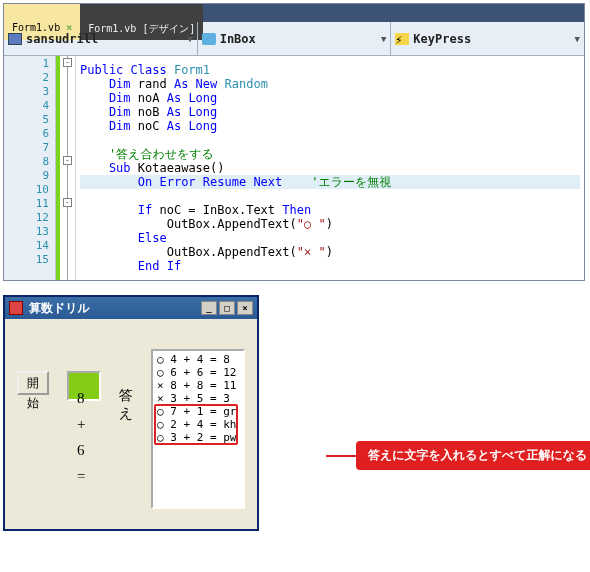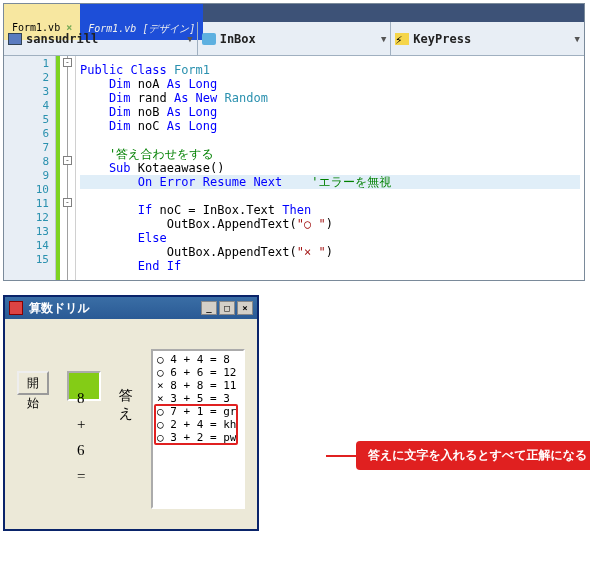--- a/index.html
+++ b/index.html
@@ -3,21 +3,21 @@
 <meta charset="utf-8">
 <style>
   * { box-sizing: border-box; margin: 0; padding: 0; }
   body { font-family: "MS Gothic", "Consolas", monospace; font-size: 12px; background: #fff; width: 590px; }
 
   
   .ide { border: 1px solid #7a8a9a; width: 582px; margin: 3px; }
   .tabs { display: flex; background: #3d5277; height: 18px; align-items: stretch; }
   .tab { padding: 18px 8px; font-size: 10px; display: flex; align-items: flex-start; }
   .tab.active { background: #f7e7a0; color: #000; }
-  .tab.inactive { background: #1d4ed8; color: #eee; font-style: italic; }
+  .tab.inactive { background: #404040; color: #eee; }
   .tab-close { margin-left: 6px; color: #7a5; font-weight: bold; }
 
   .dropdowns { display: flex; background: #e8eef5; border-bottom: 1px solid #a0b0c0; height: 34px; }
   .dd { flex: 1; display: flex; align-items: center; padding: 0 4px; border-right: 1px solid #a0b0c0; }
   .dd:last-child { border-right: none; }
   .dd-icon { width: 14px; height: 12px; margin-right: 4px; display: inline-block; }
   .dd-icon.cls { background: #5a7bc0; border: 1px solid #345; }
   .dd-icon.field { background: #5db0e0; border-radius: 2px; }
   .dd-icon.evt { background: #f5d54a; }
   .dd-text { font-weight: bold; color: #222; }
@@ -112,22 +112,22 @@
     </div>
     <div class="greenbar"></div>
     <div class="fold-col">
       <div class="fold-line"></div>
       <div class="fold-box" style="top:2px">-</div>
       <div class="fold-box" style="top:100px">-</div>
       <div class="fold-box" style="top:142px">-</div>
     </div>
     <div class="code">
       <div class="row"><span class="kw">Public Class </span><span class="cls">Form1</span></div>
+      <div class="row"><span class="kw">    Dim</span><span> rand </span><span class="kw">As New </span><span class="cls">Random</span></div>
       <div class="row"><span class="kw">    Dim</span><span> noA </span><span class="kw">As Long</span></div>
-      <div class="row"><span class="kw">    Dim</span><span> rand </span><span class="kw">As New </span><span class="cls">Random</span></div>
       <div class="row"><span class="kw">    Dim</span><span> noB </span><span class="kw">As Long</span></div>
       <div class="row"><span class="kw">    Dim</span><span> noC </span><span class="kw">As Long</span></div>
       <div class="row"></div>
       <div class="row"><span class="cm">    '答え合わせをする</span></div>
       <div class="row"><span class="kw">    Sub</span><span> Kotaeawase()</span></div>
       <div class="row hl"><span class="kw">        On Error Resume Next</span><span class="cm">    'エラーを無視</span></div>
       <div class="row"></div>
       <div class="row"><span class="kw">        If</span><span> noC = InBox.Text </span><span class="kw">Then</span></div>
       <div class="row"><span>            OutBox.AppendText(</span><span class="str">"○ "</span><span>)</span></div>
       <div class="row"><span class="kw">        Else</span></div>

